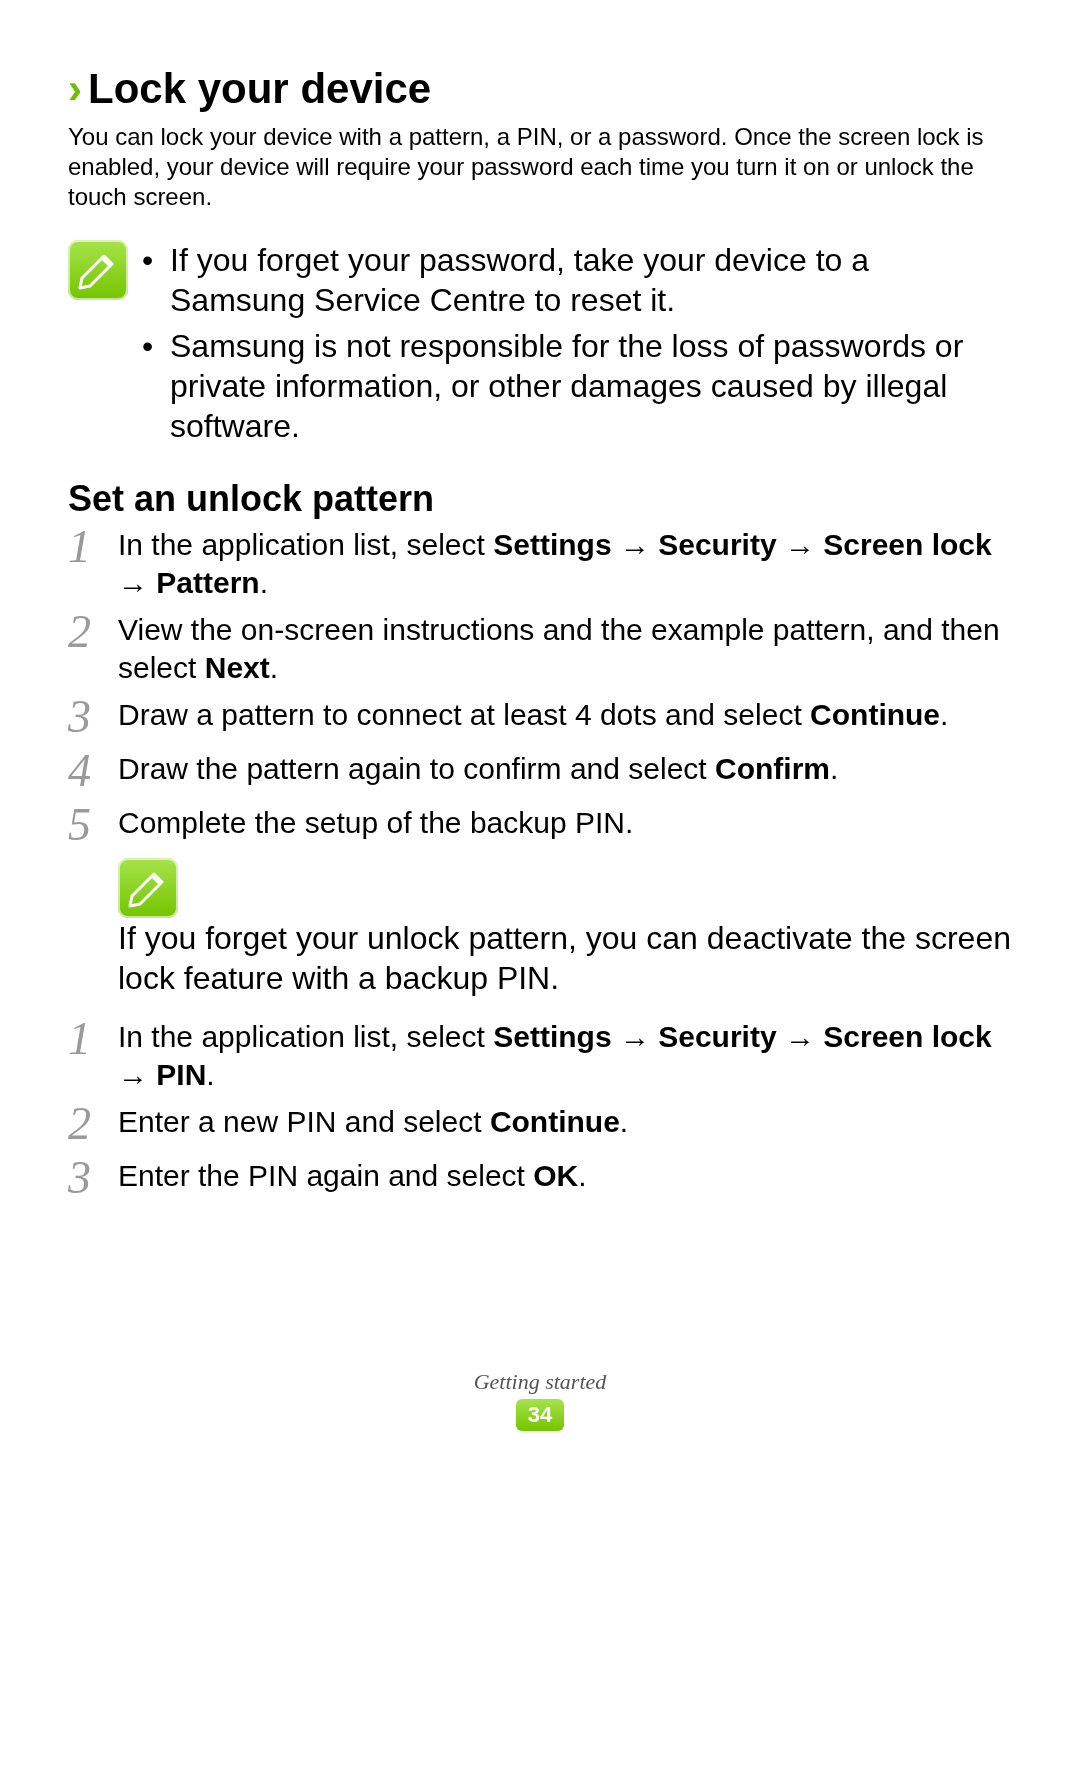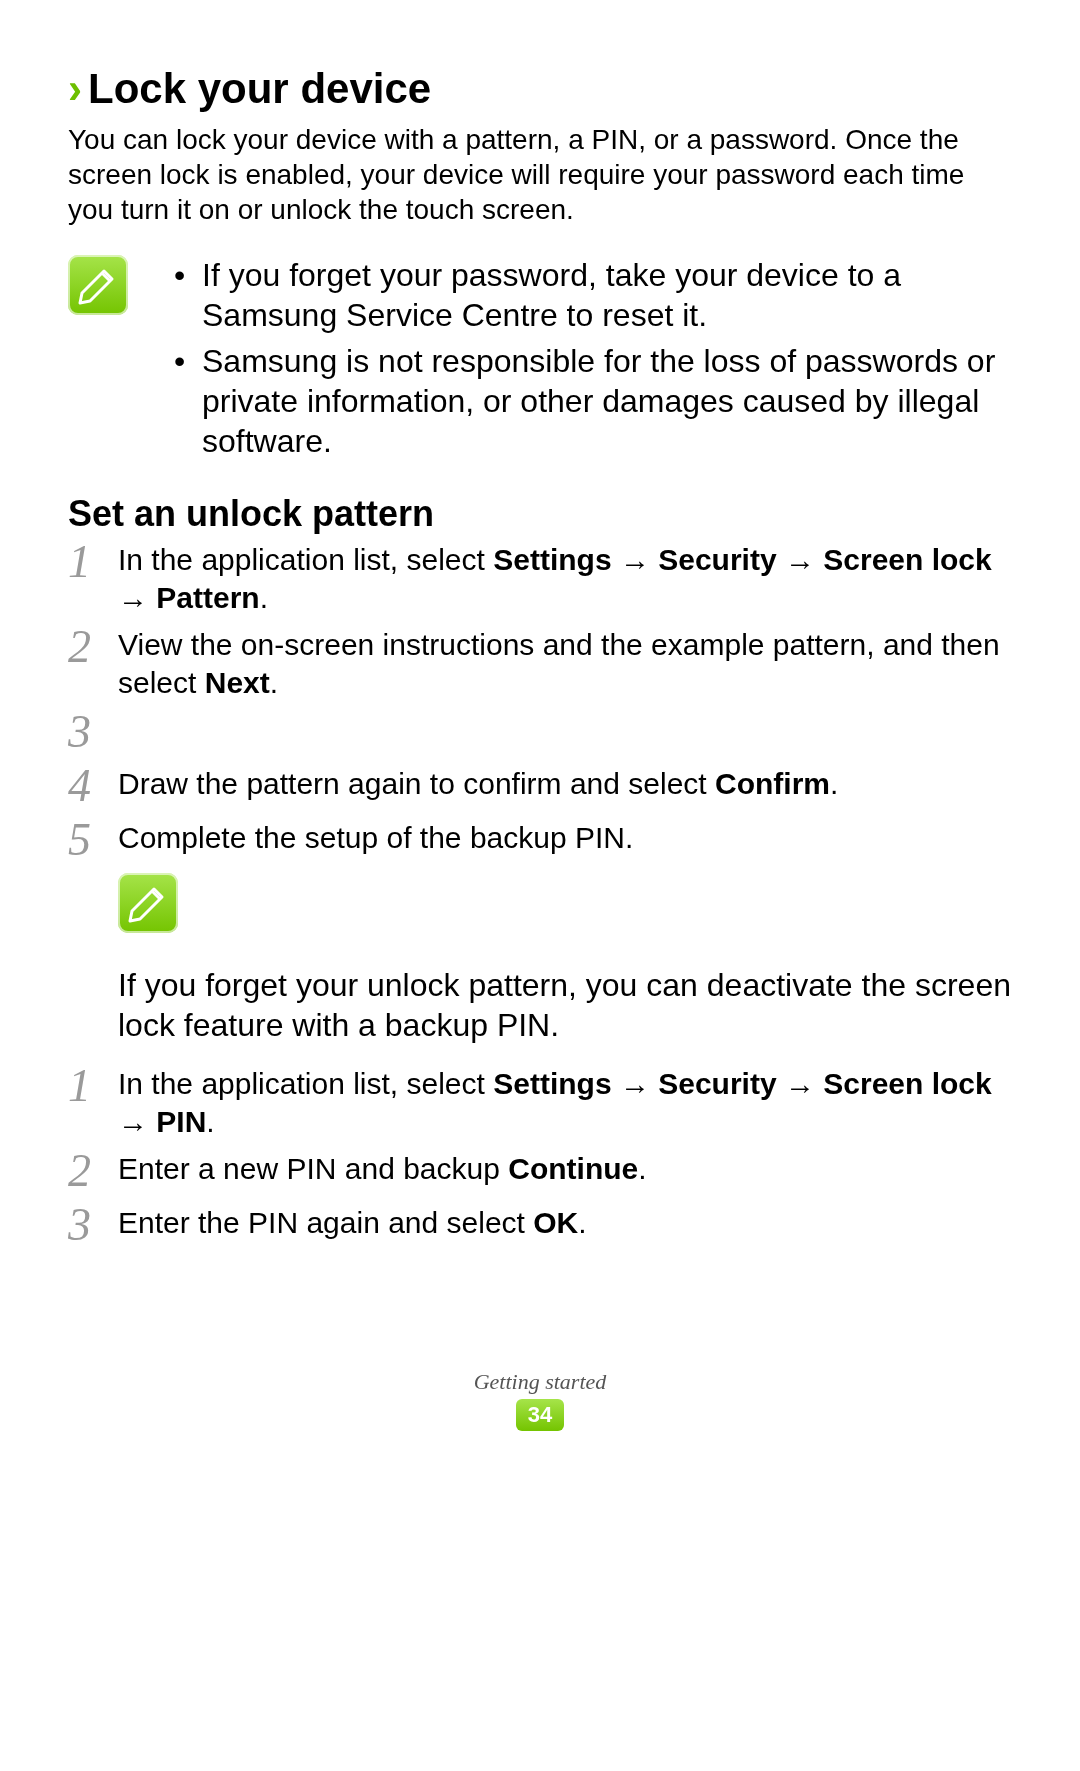--- a/index.html
+++ b/index.html
@@ -21,29 +21,28 @@
     font-weight: 700;
     margin: 0 0 8px 0;
     line-height: 1.2;
   }
   .chevron {
     color: #6dbf00;
     font-weight: 700;
     margin-right: 6px;
   }
   .intro {
-    font-size: 28px;
+    font-size: 24px;
     line-height: 1.25;
     margin: 0 0 28px 0;
   }
   .note-row {
     display: flex;
     align-items: flex-start;
     margin-bottom: 20px;
-    gap: 32px;
   }
   .note-icon {
     width: 60px;
     height: 60px;
     flex: 0 0 60px;
     margin-right: 14px;
     border-radius: 10px;
     background: linear-gradient(#a6e44a, #74c400);
     box-shadow: inset 0 0 0 2px rgba(255,255,255,0.6);
     position: relative;
@@ -169,20 +168,21 @@
     <li class="step-item">
       <span class="step-number">1</span>
       <span class="step-text"><span>In the application list, select </span><b>Settings → Security → Screen lock → Pattern</b><span>.</span></span>
     </li>
     <li class="step-item">
       <span class="step-number">2</span>
       <span class="step-text"><span>View the on-screen instructions and the example pattern, and then select </span><b>Next</b><span>.</span></span>
     </li>
     <li class="step-item">
       <span class="step-number">3</span>
+      <span class="step-text"><span>Draw a pattern to connect at least 4 dots and select </span><b>Continue</b><span>.</span></span>
     </li>
     <li class="step-item">
       <span class="step-number">4</span>
       <span class="step-text"><span>Draw the pattern again to confirm and select </span><b>Confirm</b><span>.</span></span>
     </li>
     <li class="step-item">
       <span class="step-number">5</span>
       <span class="step-text"><span>Complete the setup of the backup PIN.</span><b></b><span></span></span>
     </li>
   </ol>
@@ -197,21 +197,21 @@
     <div class="note-body">If you forget your unlock pattern, you can deactivate the screen lock feature with a backup PIN.</div>
   </div>
 
   <ol class="step-list">
     <li class="step-item">
       <span class="step-number">1</span>
       <span class="step-text"><span>In the application list, select </span><b>Settings → Security → Screen lock → PIN</b><span>.</span></span>
     </li>
     <li class="step-item">
       <span class="step-number">2</span>
-      <span class="step-text"><span>Enter a new PIN and backup </span><b>Continue</b><span>.</span></span>
+      <span class="step-text"><span>Enter a new PIN and select </span><b>Continue</b><span>.</span></span>
     </li>
     <li class="step-item">
       <span class="step-number">3</span>
       <span class="step-text"><span>Enter the PIN again and select </span><b>OK</b><span>.</span></span>
     </li>
   </ol>
 
   <div class="footer">
     <div>Getting started</div>
     <div class="page-badge">34</div>

